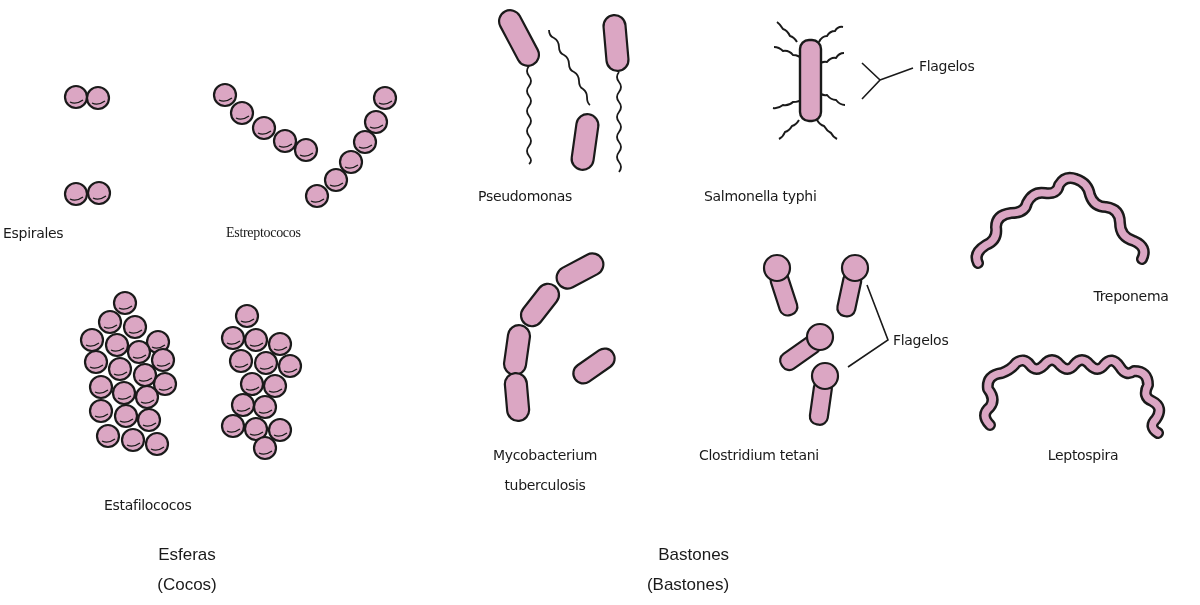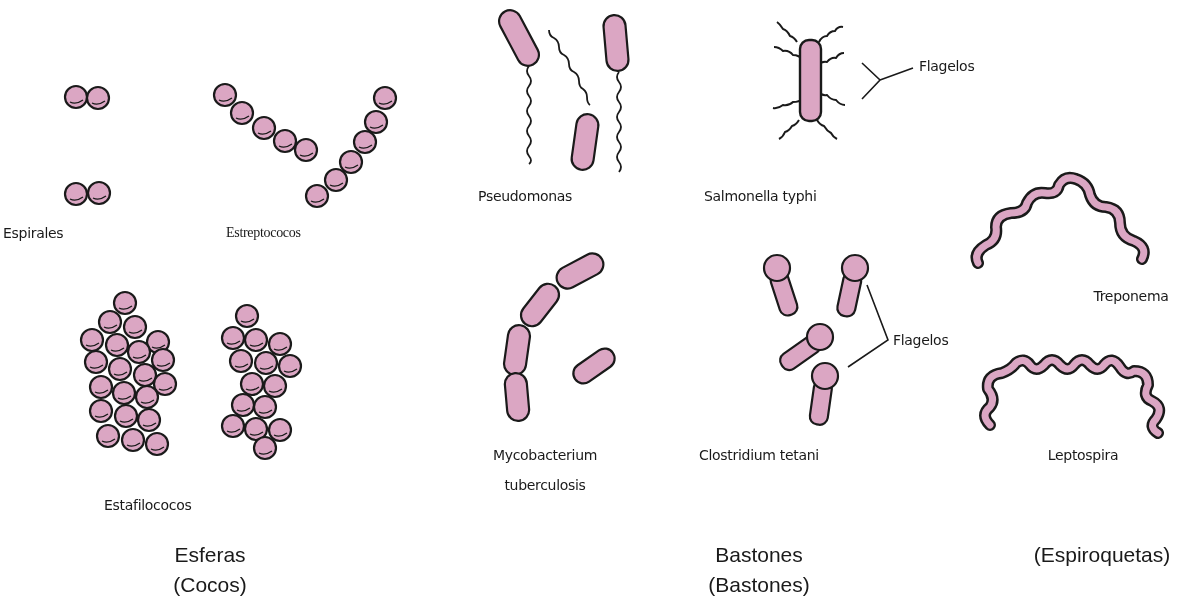--- a/index.html
+++ b/index.html
@@ -1,20 +1,20 @@
 <!DOCTYPE html>
 <html><head>
 <meta charset="utf-8">
 <style>
   html,body{margin:0;padding:0;background:#fff;}
   body{width:1200px;height:605px;position:relative;overflow:hidden;font-family:"DejaVu Sans","Liberation Sans",sans-serif;color:#1a1a1a;}
   svg.art{position:absolute;left:0;top:0;}
   .lbl{position:absolute;font-size:14px;line-height:26px;white-space:nowrap;letter-spacing:-0.3px;}
   .ctr{text-align:center;transform:translateX(-50%);}
-  .cat{position:absolute;font-size:21px;line-height:30px;text-align:center;transform:translateX(-50%);white-space:nowrap;font-family:"Liberation Sans",sans-serif;margin-left:23px;}
+  .cat{position:absolute;font-size:17px;line-height:30px;text-align:center;transform:translateX(-50%);white-space:nowrap;font-family:"Liberation Sans",sans-serif;}
 </style>
 </head>
 <body>
 
 <svg class="art" width="1200" height="605" viewBox="0 0 1200 605">
   <defs>
     <g id="coc">
       <circle r="11" fill="#dba6c3" stroke="#1a1a1a" stroke-width="2.2"></circle>
       <path d="M-6 5 Q0 8 7 3" fill="none" stroke="#1a1a1a" stroke-width="1.3"></path>
     </g>
@@ -143,19 +143,18 @@
 <div class="lbl ctr" style="left:545px;top:472px;">tuberculosis</div>
 <div class="lbl" style="left:699px;top:442px;">Clostridium tetani</div>
 <div class="lbl" style="left:893px;top:327px;">Flagelos</div>
 <div class="lbl ctr" style="left:1131px;top:283px;">Treponema</div>
 <div class="lbl ctr" style="left:1083px;top:442px;">Leptospira</div>
 
 <div class="cat" style="left:187px;top:540px;">
   <div>Esferas</div>
   <div>(Cocos)</div>
 </div>
-<div class="cat" style="left:736px;top:540px;">
+<div class="cat" style="left:688px;top:540px;text-align:right;">
   <div>Bastones</div>
   <div>(Bastones)</div>
 </div>
 <div class="cat" style="left:1079px;top:540px;">
-  <div>(Espiroquetas)</div>
 </div>
 
 </body></html>

